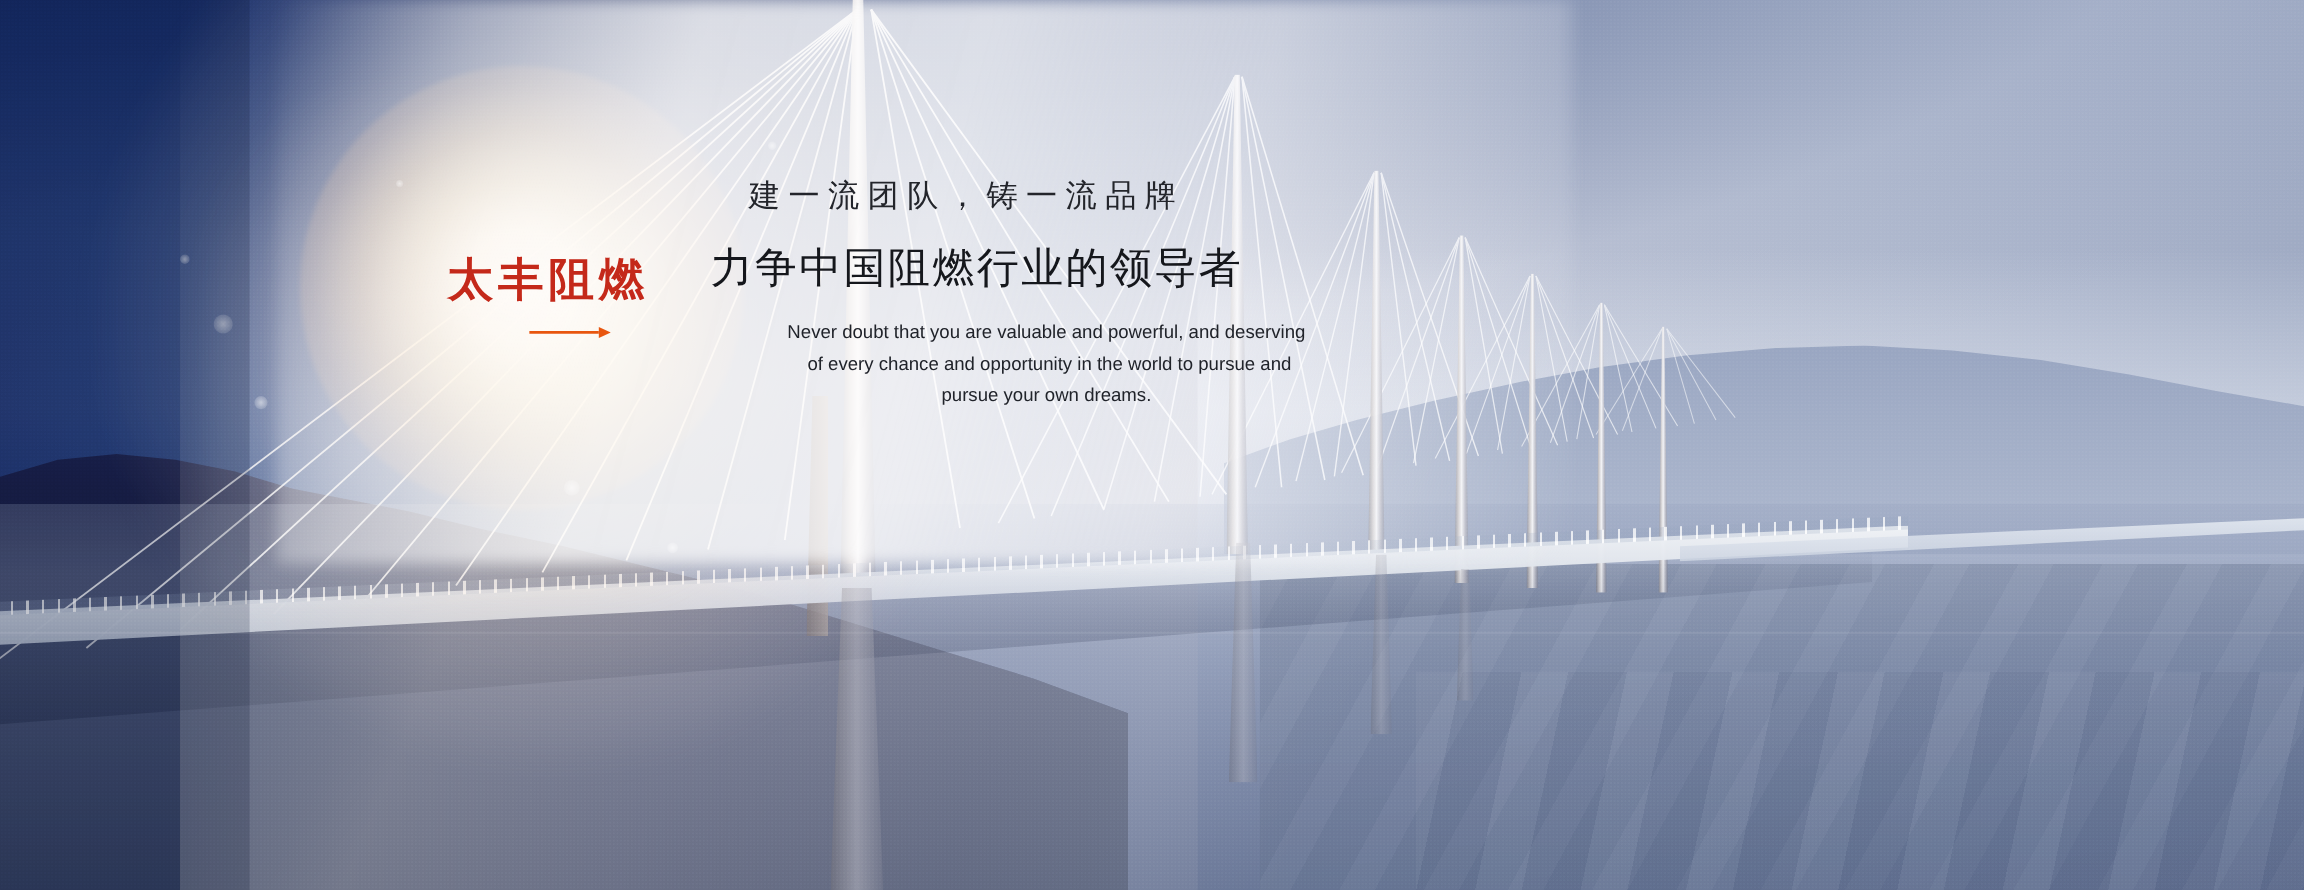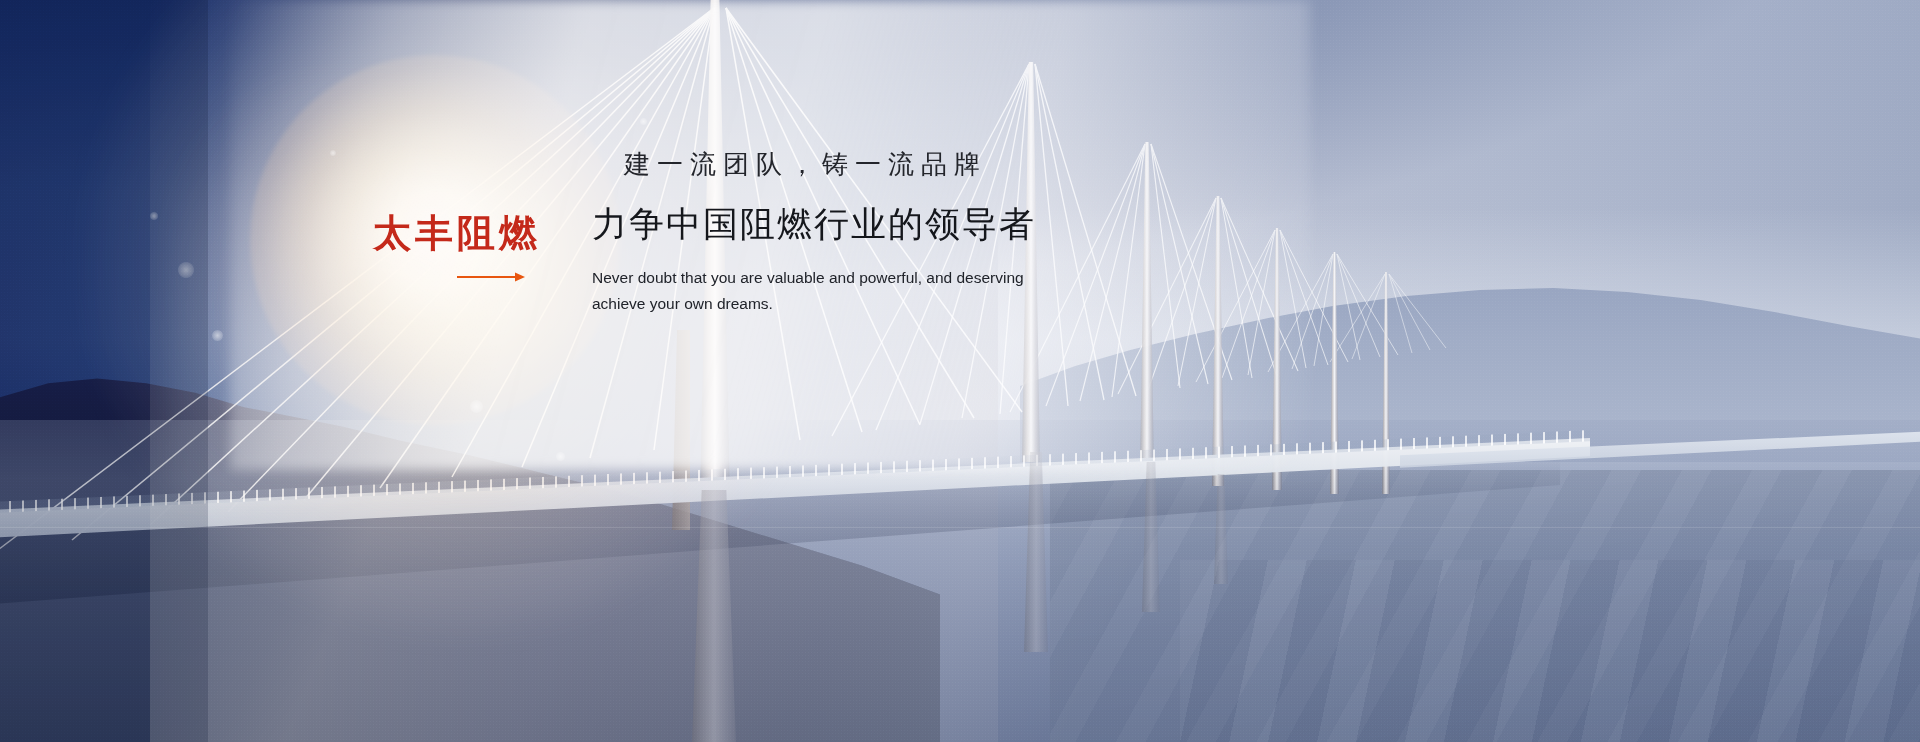--- a/index.html
+++ b/index.html
@@ -331,23 +331,24 @@
 
   
   #content {
     position: absolute;
     inset: 0;
     z-index: 40;
   }
 
   .logo-block {
     position: absolute;
-    left: 373px;
+    left: 357px;
     top: 214px;
     width: 200px;
+    text-align: center;
   }
   .logo-text {
     font-family: "DejaVu Sans", "Liberation Sans", sans-serif;
     font-weight: 700;
     font-size: 38px;
     line-height: 1;
     letter-spacing: 4px;
     color: #c4291a;
     white-space: nowrap;
     text-shadow: 0 1px 0 rgba(255,255,255,0.35);
@@ -386,20 +387,21 @@
     color: #15171c;
     white-space: nowrap;
   }
   .lede {
     margin-top: 22px;
     font-family: "Liberation Sans", "DejaVu Sans", sans-serif;
     font-size: 15.5px;
     line-height: 26px;
     color: #20232a;
     max-width: 560px;
+    text-align: center;
   }
   .lede span { display: block; white-space: nowrap; }
   .lede span.indent { padding-left: 5px; }
 </style>
 </head>
 <body>
 
 <div id="banner">
 
   <div class="layer sky-top"></div>
@@ -550,18 +552,19 @@
       </div>
     </div>
 
     <div class="copy-block">
       <div class="headline-sub">建一流团队，铸一流品牌</div>
 
       <div class="headline-main">力争中国阻燃行业的领导者</div>
 
       <div class="lede">
         <span>Never doubt that you are valuable and powerful, and deserving</span>
-        <span>achieve your own dreams.</span>
+        <span class="indent"> of every chance and opportunity in the world to pursue and</span>
+        <span>pursue your own dreams.</span>
       </div>
     </div>
 
   </div>
 </div>
 
 </body></html>

